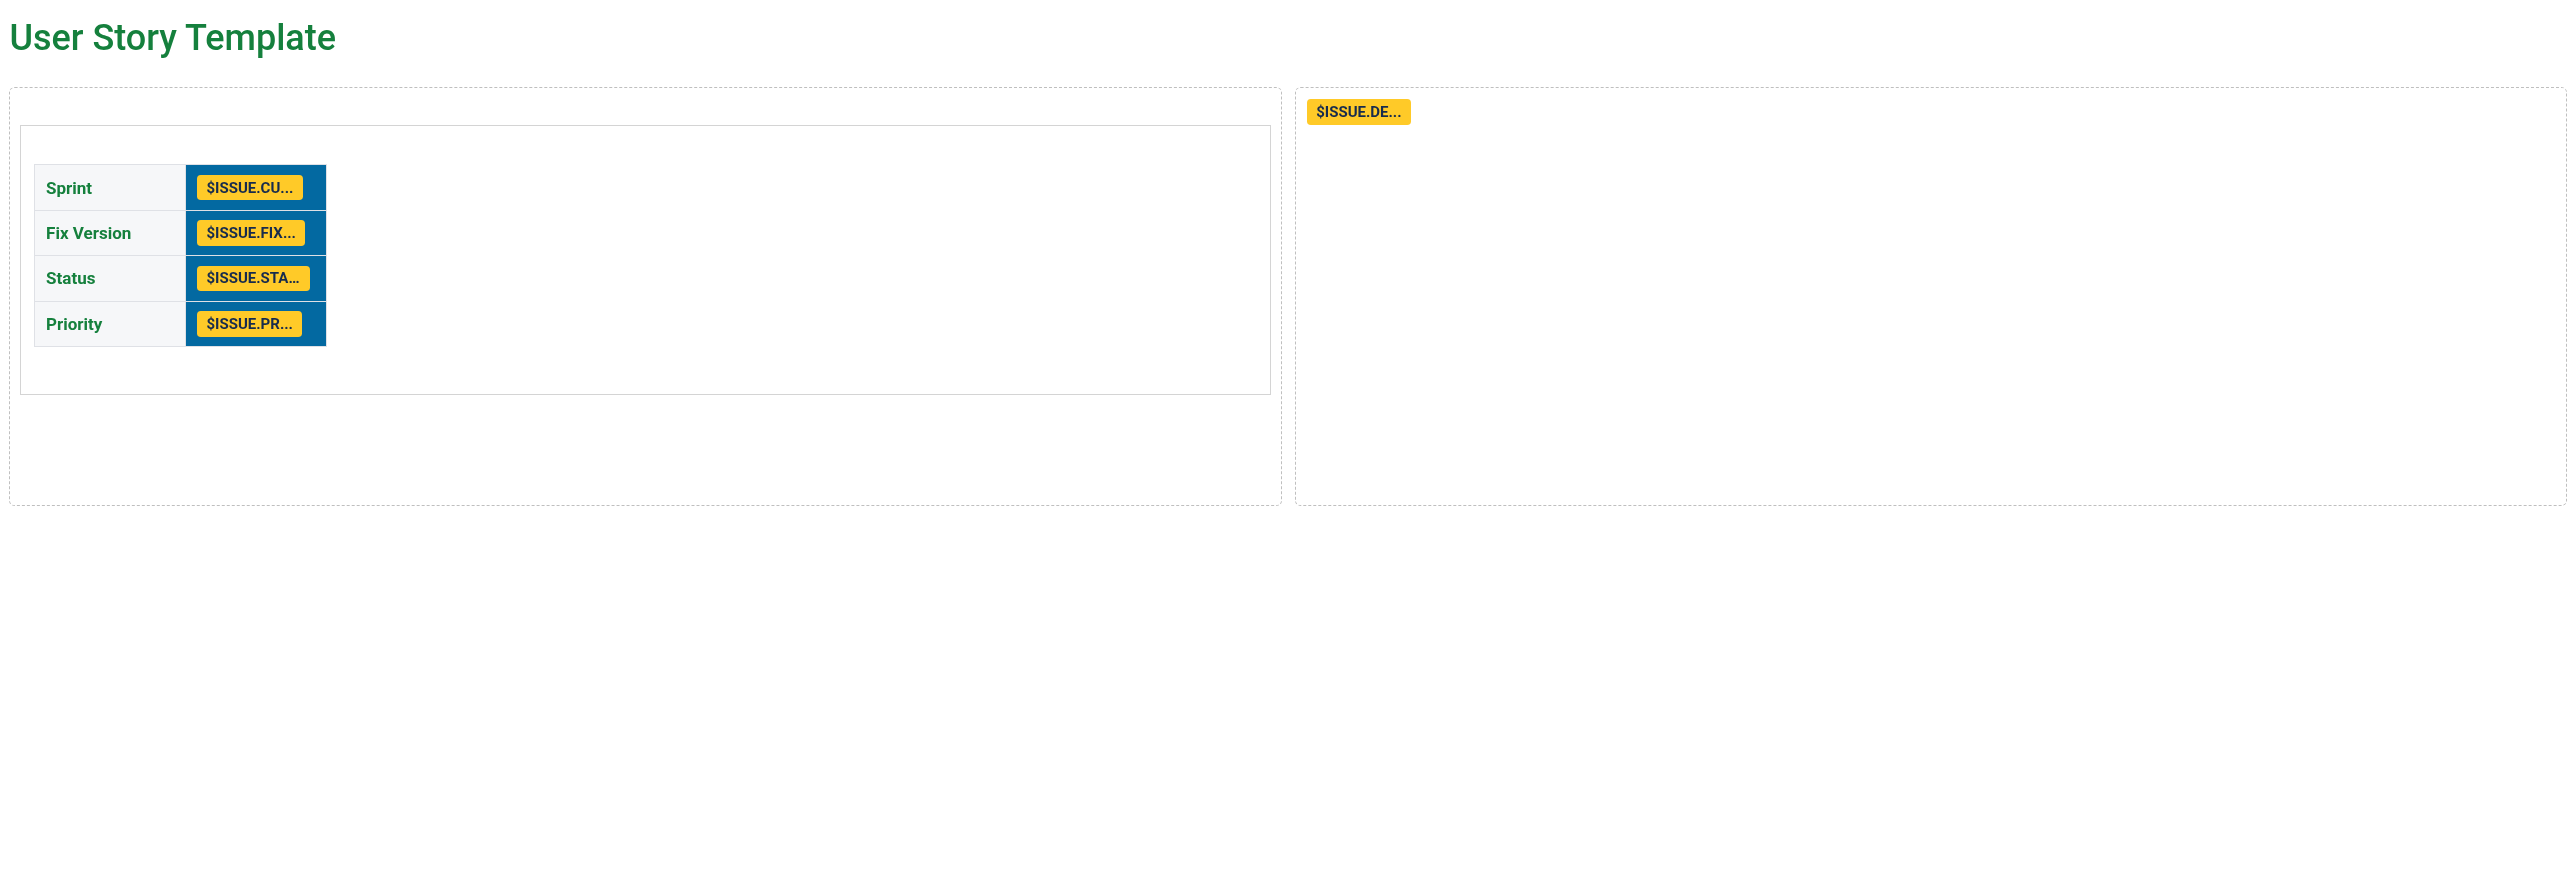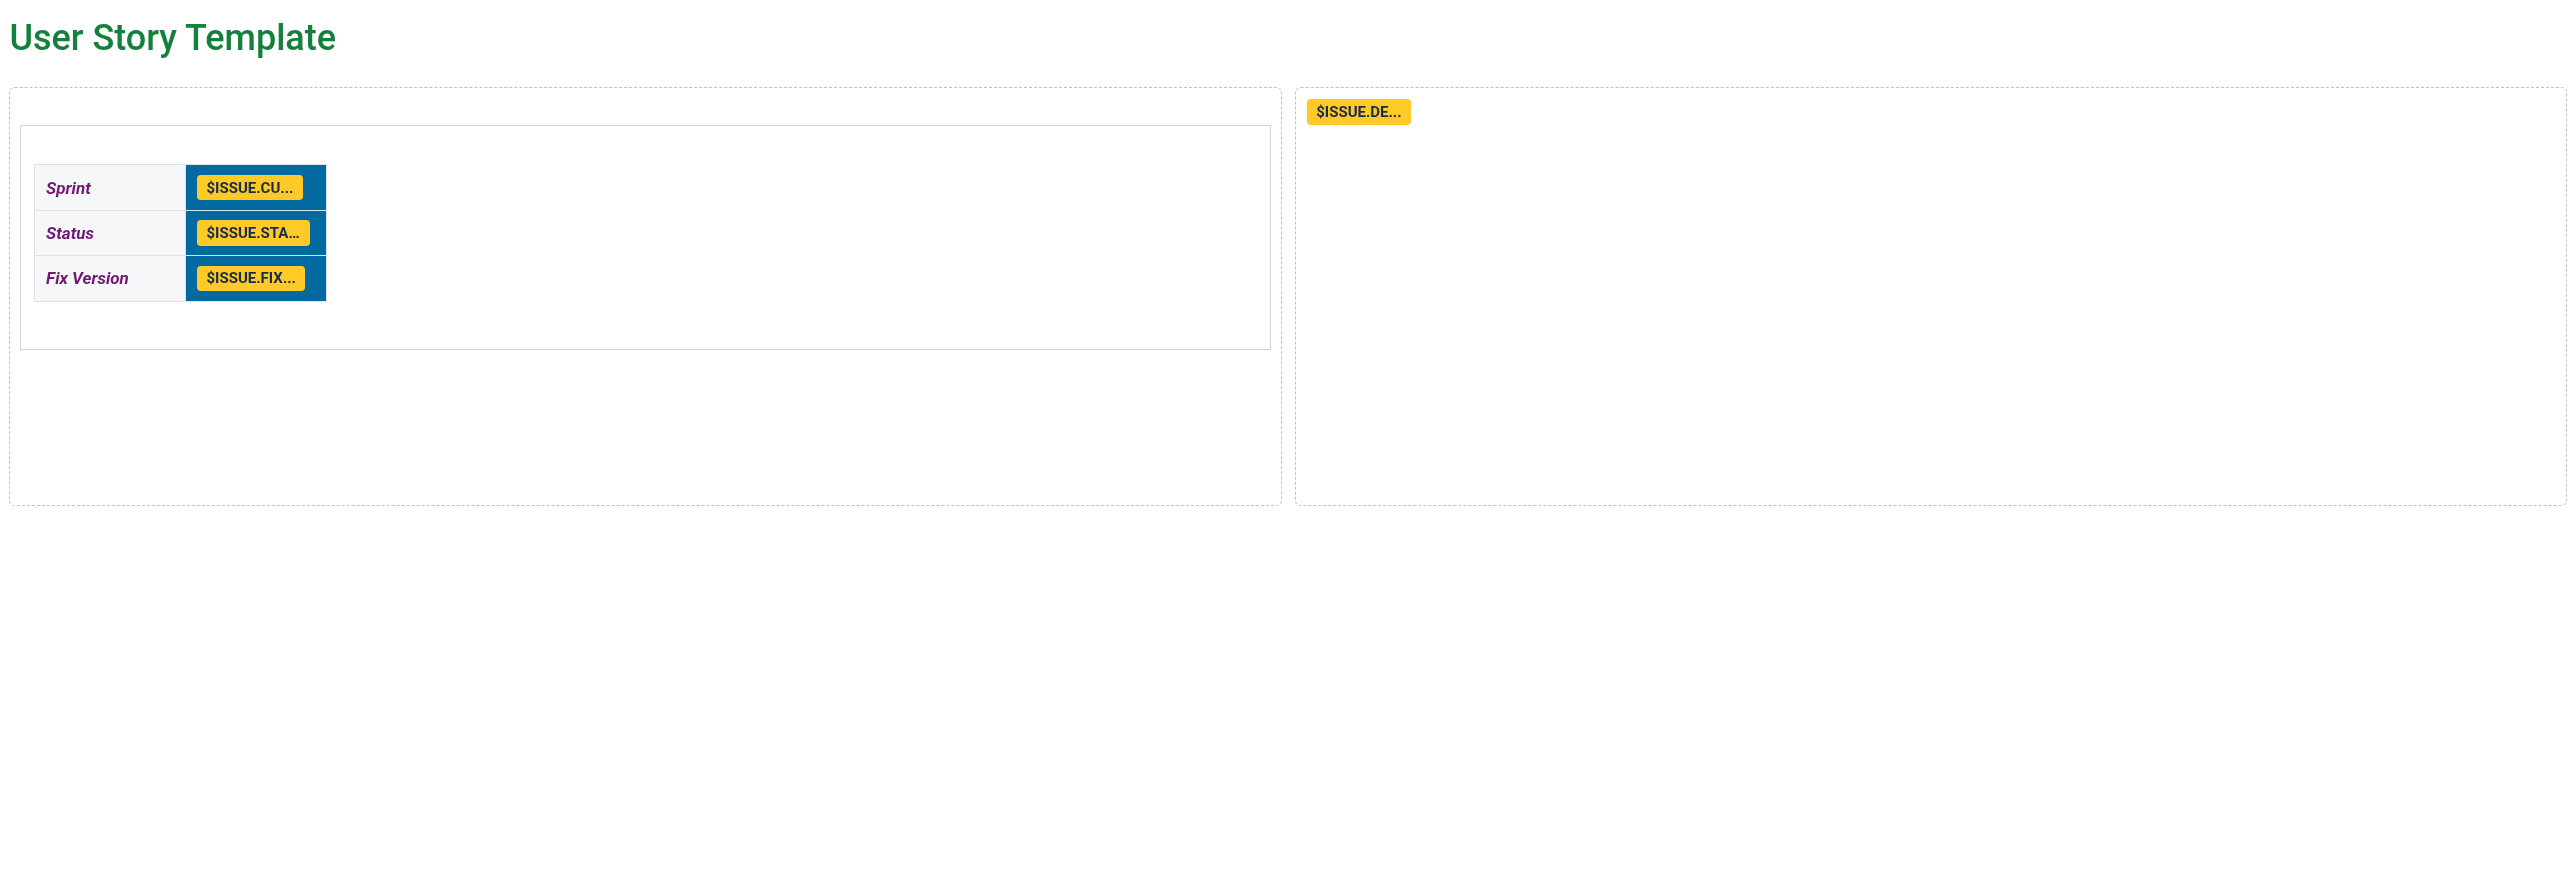--- a/index.html
+++ b/index.html
@@ -75,23 +75,22 @@
     table.props th,
     table.props td {
       border: 0.9px solid #dfe1e6;
       padding: 9.4px 11.3px;
       text-align: left;
       vertical-align: middle;
     }
     table.props th {
       background: #f6f7f9;
       font-weight: 700;
-      color: #701a75;
+      color: #15803d;
       width: 151px;
-      font-style: italic;
     }
     table.props td {
       background: #0369a1;
       width: 141px;
     }
     .placeholder-chip {
       display: inline-block;
       background: #ffca28;
       color: #172b4d;
       font-weight: 700;
@@ -119,29 +118,35 @@
       <div class="macro-body">
         <table class="props">
           <tbody>
             <tr>
               <th>Sprint</th>
               <td>
                 <span class="placeholder-chip">$ISSUE.CU...</span>
               </td>
             </tr>
             <tr>
+              <th>Fix Version</th>
+              <td>
+                <span class="placeholder-chip">$ISSUE.FIX...</span>
+              </td>
+            </tr>
+            <tr>
               <th>Status</th>
               <td>
                 <span class="placeholder-chip">$ISSUE.STA...</span>
               </td>
             </tr>
             <tr>
-              <th>Fix Version</th>
+              <th>Priority</th>
               <td>
-                <span class="placeholder-chip">$ISSUE.FIX...</span>
+                <span class="placeholder-chip">$ISSUE.PR...</span>
               </td>
             </tr>
           </tbody>
         </table>
       </div>
     </div>
   </div>
 
   <div class="layout-cell">
     <span class="placeholder-chip placeholder-chip-top">$ISSUE.DE...</span>

